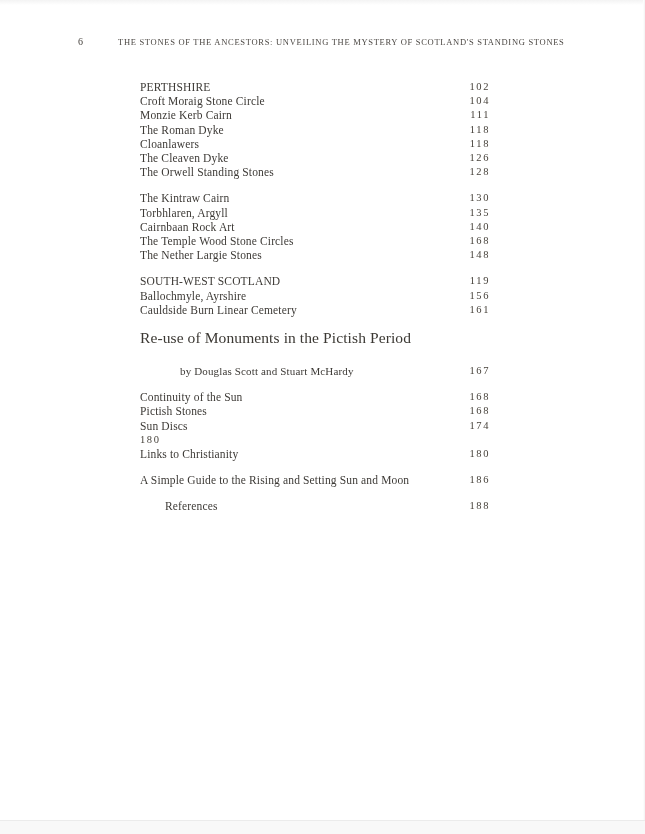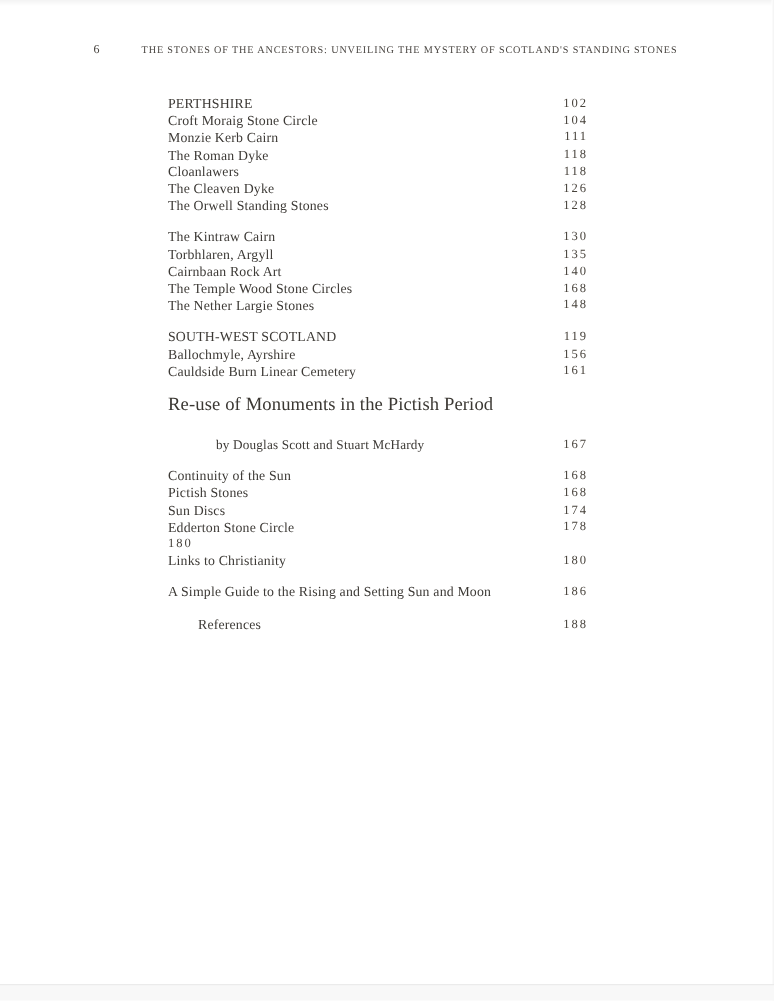--- a/index.html
+++ b/index.html
@@ -176,24 +176,20 @@
         </div>
         <div class="toc-row">
           <span class="toc-label">Pictish Stones</span>
           <span class="toc-page">168</span>
         </div>
         <div class="toc-row">
           <span class="toc-label">Sun Discs</span>
           <span class="toc-page">174</span>
         </div>
         <div class="toc-row">
-          <span class="toc-label">Edderton Stone Circle</span>
-          <span class="toc-page">178</span>
-        </div>
-        <div class="toc-row">
           <span class="toc-page">180</span>
         </div>
         <div class="toc-row">
           <span class="toc-label">Links to Christianity</span>
           <span class="toc-page">180</span>
         </div>
       </div>
       <div class="toc-group">
         <div class="toc-row">
           <span class="toc-label">A Simple Guide to the Rising and Setting Sun and Moon</span>

